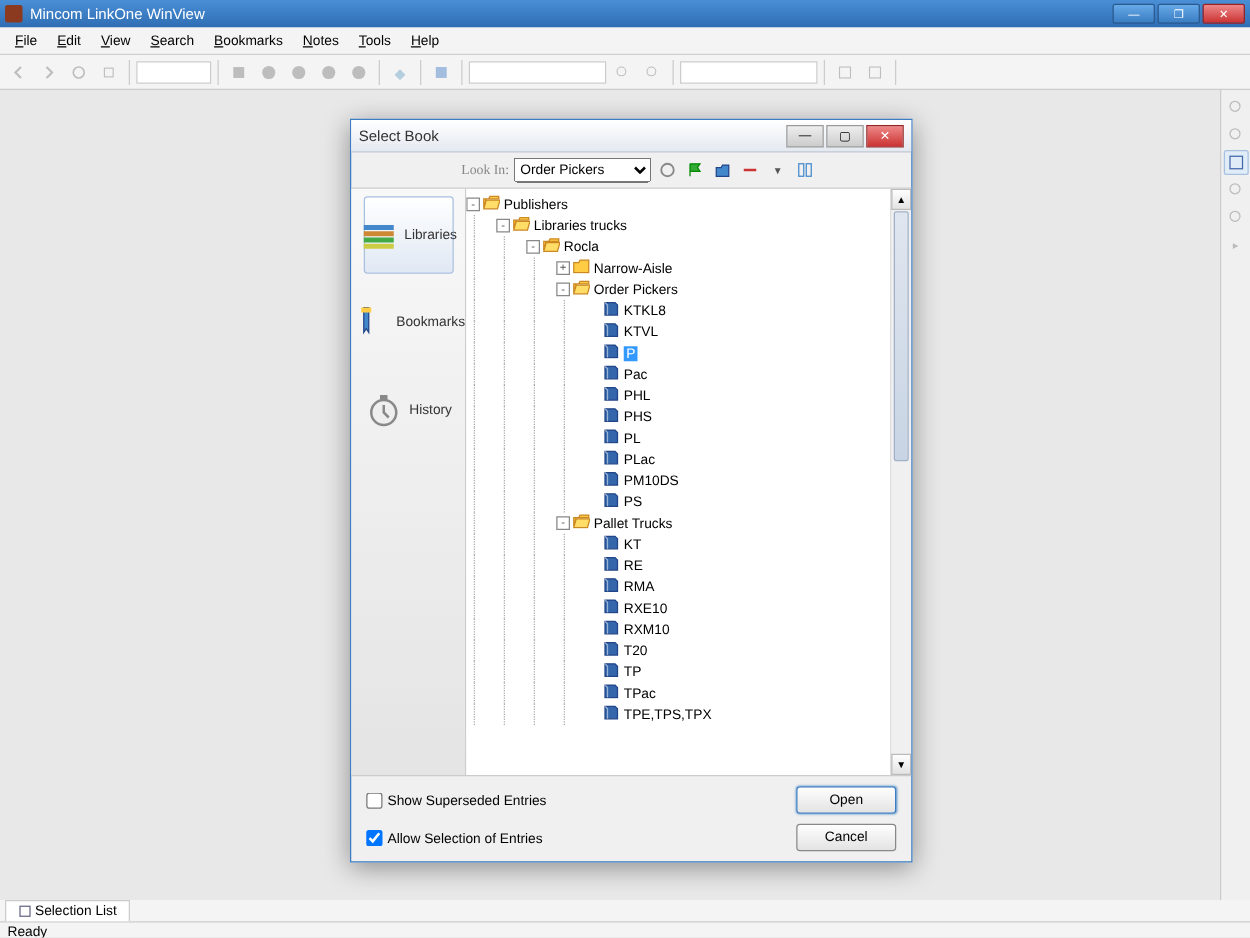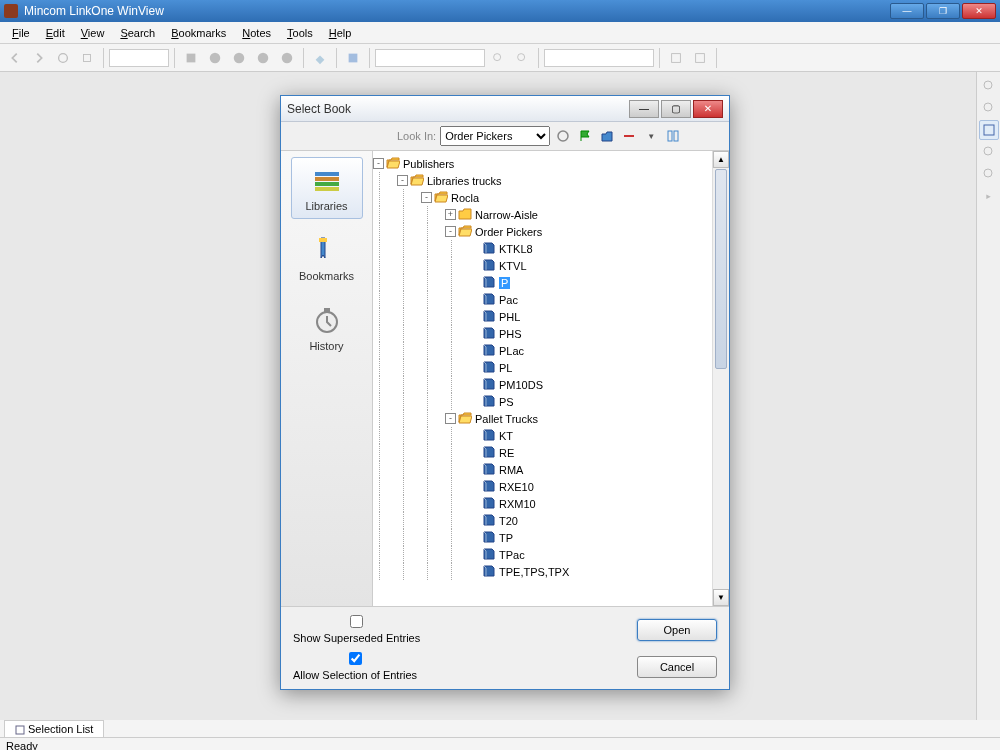--- a/index.html
+++ b/index.html
@@ -27,39 +27,39 @@
 .statustext { display: block; padding: 2px 6px; border-top: 1px solid #ccc; }
 .watermark { position: absolute; top: 360px; left: 0; right: 0; text-align: center; font-size: 42px; color: rgba(0,0,0,0.15); pointer-events: none; font-family: Arial; }
 
 
 .dialog { position: absolute; left: 280px; top: 95px; width: 450px; height: 595px; background: #f0f0f0; border: 1px solid #3b7dc2; box-shadow: 0 4px 20px rgba(0,0,0,0.4); display: flex; flex-direction: column; }
 .dtitle { height: 26px; background: linear-gradient(#fff,#e4e9f0); display: flex; align-items: center; padding: 0 6px; border-bottom: 1px solid #c0c8d4; }
 .dtitle span { flex: 1; color: #333; font-size: 12px; }
 .dwinbtn { width: 30px; height: 18px; background: linear-gradient(#eee,#ccc); border: 1px solid #999; display: flex; align-items: center; justify-content: center; margin-left: 2px; cursor: pointer; font-size: 10px; }
 .dwinbtn.close { background: linear-gradient(#e88,#c33); border-color: #922; color: #fff; }
 .dtool { height: 28px; display: flex; align-items: center; padding: 0 8px; gap: 4px; }
-.dtool .lbl { color: #888; margin-left: 108px; }
+.dtool .lbl { color: #888; margin-left: 80px; font-family: Liberation Serif, serif; }
 .dtool select { width: 110px; height: 20px; font-size: 11px; }
 .dtool .ico { width: 18px; height: 18px; display: flex; align-items: center; justify-content: center; cursor: pointer; }
 .dbody { flex: 1; display: flex; border-top: 1px solid #ccc; overflow: hidden; }
 .dside { width: 92px; background: linear-gradient(#f8f8f8,#e4e4e4); border-right: 1px solid #ccc; display: flex; flex-direction: column; align-items: center; padding-top: 6px; gap: 8px; }
-.sidebtn { width: 72px; height: 62px; display: flex; flex-direction: column; align-items: center; justify-content: center; gap: 4px; border-radius: 3px; cursor: pointer; }
+.sidebtn { width: 72px; height: 62px; display: flex; flex-direction: row; align-items: center; justify-content: center; gap: 4px; border-radius: 3px; cursor: pointer; }
 .sidebtn.active { background: linear-gradient(#fff,#e0e8f4); border: 1px solid #a8c0e0; }
 .sidebtn .sicon { width: 32px; height: 32px; }
 .sidebtn .slabel { font-size: 11px; color: #333; }
 .tree { flex: 1; background: #fff; overflow-y: auto; padding: 4px 0; font-size: 11px; position: relative; }
 .tree .row { display: flex; align-items: center; height: 17px; white-space: nowrap; cursor: pointer; }
 .tree .row.sel .txt { background: #3399ff; color: #fff; padding: 0 2px; }
 .tree .ind { display: inline-block; }
 .tree .exp { width: 11px; height: 11px; border: 1px solid #888; font-size: 9px; line-height: 9px; text-align: center; margin-right: 2px; color: #555; }
 .tree .noexp { width: 13px; display: inline-block; }
 .tree .ficon { width: 14px; margin-right: 3px; }
 .dfoot { border-top: 1px solid #ccc; padding: 8px 12px; display: flex; flex-direction: column; gap: 8px; }
 .footrow { display: flex; align-items: center; justify-content: space-between; }
-.chk { display: flex; align-items: center; gap: 4px; flex-direction: column; }
+.chk { display: flex; align-items: flex-end; gap: 4px; }
 .chk input { width: 13px; height: 13px; }
 .dbtn { width: 80px; height: 22px; background: linear-gradient(#fefefe,#e3e3e3); border: 1px solid #888; border-radius: 3px; cursor: pointer; font-size: 11px; }
 .dbtn.primary { border-color: #3b7dc2; box-shadow: 0 0 2px #3b7dc2; }
 .scrollbar { position: absolute; right: 0; top: 0; bottom: 0; width: 17px; background: #f0f0f0; border-left: 1px solid #ddd; }
 .sbthumb { position: absolute; left: 2px; right: 2px; top: 18px; height: 200px; background: linear-gradient(#e0e6ef,#c8d4e4); border: 1px solid #a0b0c8; border-radius: 2px; }
 .sbarr { position: absolute; left: 0; right: 0; height: 17px; background: linear-gradient(#fefefe,#e3e3e3); border: 1px solid #bbb; text-align: center; font-size: 8px; line-height: 15px; }
 </style>
 </head>
 <body>
 
@@ -402,33 +402,33 @@
         <div class="row">
           <span class="ind" style="width:18px;border-left:1px dotted #aaa;height:17px;margin-left:6px"></span>
           <span class="ind" style="width:18px;border-left:1px dotted #aaa;height:17px;margin-left:6px"></span>
           <span class="ind" style="width:18px;border-left:1px dotted #aaa;height:17px;margin-left:6px"></span>
           <span class="ind" style="width:18px;border-left:1px dotted #aaa;height:17px;margin-left:6px"></span>
           <span class="noexp"></span>
           <span class="ficon"><svg width="14" height="12">
               <path d="M2 1h8l2 2v8H2z" fill="#36a" stroke="#248"></path>
               <path d="M2 1l2 2v8" fill="none" stroke="#fff" opacity="0.5"></path>
             </svg></span>
+          <span class="txt">PL</span>
+        </div>
+        <div class="row">
+          <span class="ind" style="width:18px;border-left:1px dotted #aaa;height:17px;margin-left:6px"></span>
+          <span class="ind" style="width:18px;border-left:1px dotted #aaa;height:17px;margin-left:6px"></span>
+          <span class="ind" style="width:18px;border-left:1px dotted #aaa;height:17px;margin-left:6px"></span>
+          <span class="ind" style="width:18px;border-left:1px dotted #aaa;height:17px;margin-left:6px"></span>
+          <span class="noexp"></span>
+          <span class="ficon"><svg width="14" height="12">
+              <path d="M2 1h8l2 2v8H2z" fill="#36a" stroke="#248"></path>
+              <path d="M2 1l2 2v8" fill="none" stroke="#fff" opacity="0.5"></path>
+            </svg></span>
           <span class="txt">PLac</span>
-        </div>
-        <div class="row">
-          <span class="ind" style="width:18px;border-left:1px dotted #aaa;height:17px;margin-left:6px"></span>
-          <span class="ind" style="width:18px;border-left:1px dotted #aaa;height:17px;margin-left:6px"></span>
-          <span class="ind" style="width:18px;border-left:1px dotted #aaa;height:17px;margin-left:6px"></span>
-          <span class="ind" style="width:18px;border-left:1px dotted #aaa;height:17px;margin-left:6px"></span>
-          <span class="noexp"></span>
-          <span class="ficon"><svg width="14" height="12">
-              <path d="M2 1h8l2 2v8H2z" fill="#36a" stroke="#248"></path>
-              <path d="M2 1l2 2v8" fill="none" stroke="#fff" opacity="0.5"></path>
-            </svg></span>
-          <span class="txt">PL</span>
         </div>
         <div class="row">
           <span class="ind" style="width:18px;border-left:1px dotted #aaa;height:17px;margin-left:6px"></span>
           <span class="ind" style="width:18px;border-left:1px dotted #aaa;height:17px;margin-left:6px"></span>
           <span class="ind" style="width:18px;border-left:1px dotted #aaa;height:17px;margin-left:6px"></span>
           <span class="ind" style="width:18px;border-left:1px dotted #aaa;height:17px;margin-left:6px"></span>
           <span class="noexp"></span>
           <span class="ficon"><svg width="14" height="12">
               <path d="M2 1h8l2 2v8H2z" fill="#36a" stroke="#248"></path>
               <path d="M2 1l2 2v8" fill="none" stroke="#fff" opacity="0.5"></path>

